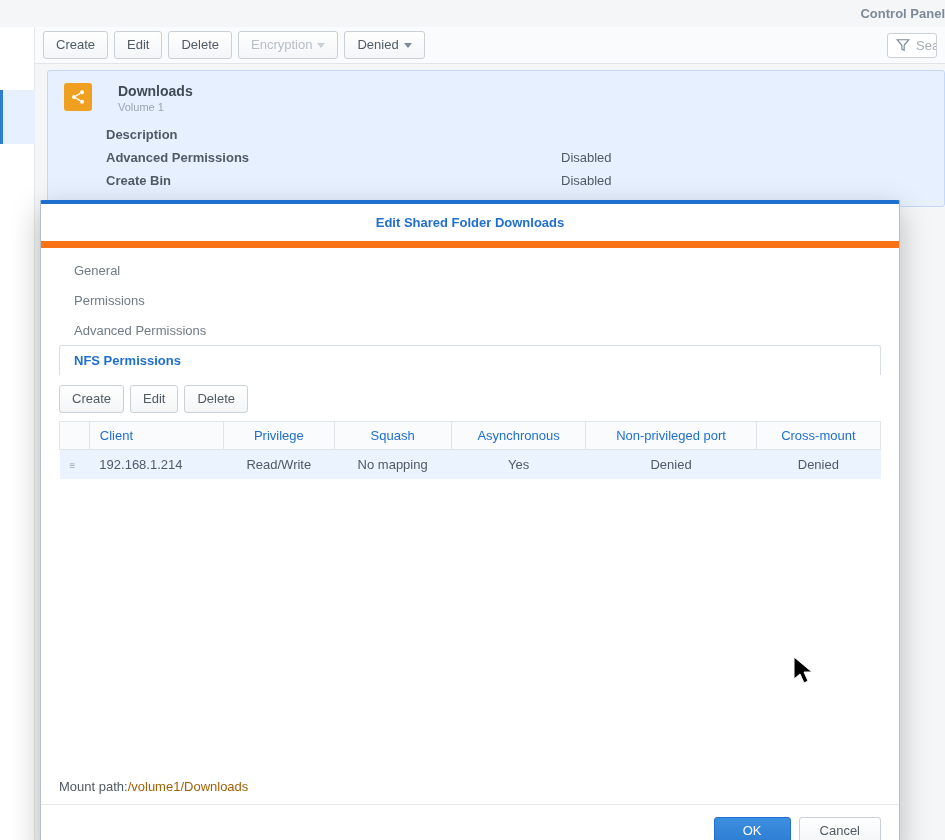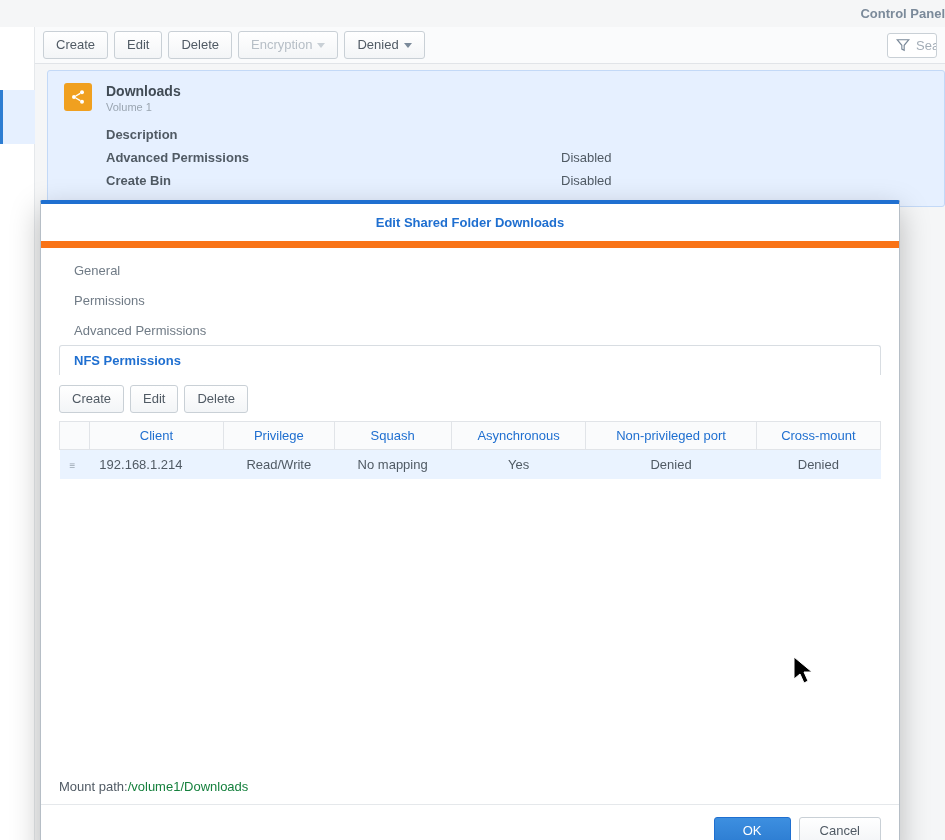--- a/index.html
+++ b/index.html
@@ -117,21 +117,21 @@
     .folder-card {
       margin: 6px 0 0 12px;
       background: #e6f0ff;
       border: 1px solid #c3d9f7;
       border-radius: 3px;
       padding: 12px 16px 10px;
     }
     .folder-head {
       display: flex;
       align-items: flex-start;
-      gap: 14px;
+      gap: 26px;
     }
     .folder-icon {
       width: 28px;
       height: 28px;
       background: #f0a020;
       border-radius: 3px;
       position: relative;
       display: flex;
       align-items: center;
       justify-content: center;
@@ -227,21 +227,21 @@
     .nfs-table {
       width: 100%;
       border-collapse: collapse;
     }
     .nfs-head th {
       background: #fafbfc;
       border: 1px solid #e1e4e8;
       padding: 6px 10px;
       font-weight: normal;
       color: #1f6fd0;
-      text-align: center;
+      text-align: left;
       font-size: 13px;
     }
     .nfs-head th.center, .nfs-row td.center {
       text-align: center;
     }
     .nfs-row td {
       padding: 7px 10px;
       background: #eaf3ff;
       font-size: 13px;
       color: #505a64;
@@ -256,21 +256,21 @@
     .dialog-space {
       height: 290px;
     }
     .mount-path {
       padding: 10px 18px;
       font-size: 13px;
       color: #505a64;
       border-bottom: 1px solid #e5e8eb;
     }
     .mount-path .val {
-      color: #15803d;
+      color: #a16207;
     }
     
     .dialog-footer {
       padding: 12px 18px;
       display: flex;
       justify-content: flex-end;
       gap: 8px;
     }
     .btn-primary {
       background: linear-gradient(#3d8fe0, #2d7dd2);

